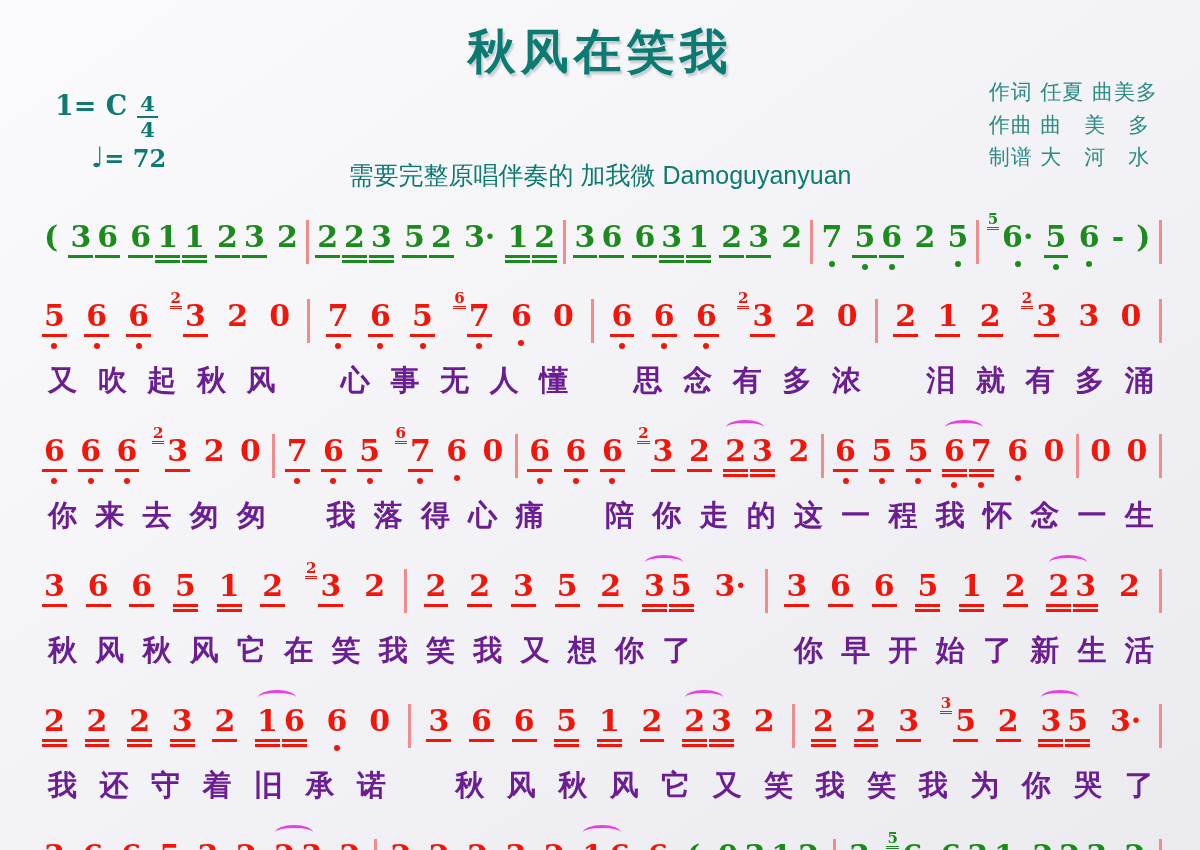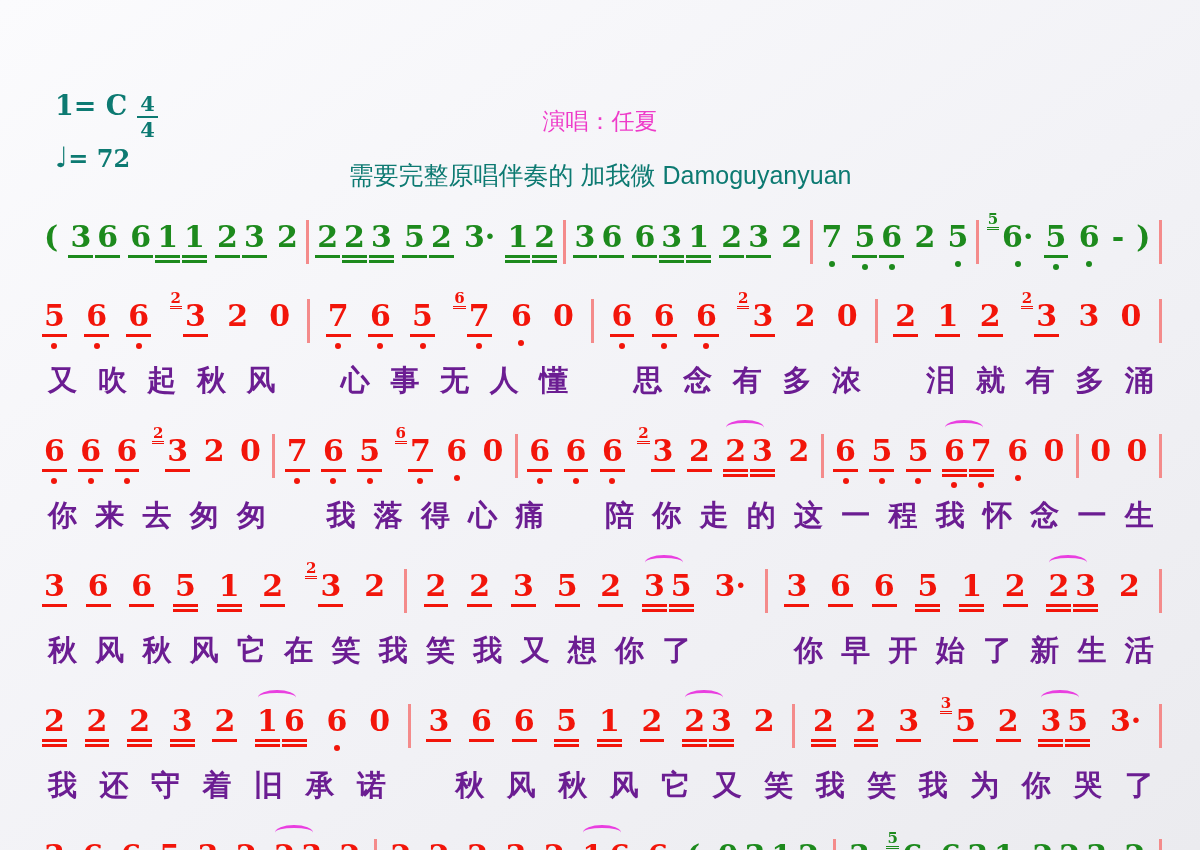--- a/index.html
+++ b/index.html
@@ -16,21 +16,21 @@
   }
   .meta-left {
     position:absolute; top:90px; left:55px; color:var(--teal);
     font-family:"DejaVu Serif",serif; font-weight:bold; font-size:27px; line-height:1.15;
   }
   .keyrow { display:flex; align-items:flex-start; }
   .ts { display:inline-flex; flex-direction:column; align-items:center;
         font-size:21px; line-height:1; margin-left:10px; transform:translateY(2px); }
   .ts .tnum { padding:1px 3px 2px; }
   .ts .tnum:first-child { border-bottom:2px solid currentColor; }
-  .temporow { margin-top:2px; font-size:24px; }
+  .temporow { margin-top:2px; font-size:24px;margin-left:36px; }
   .temporow .qnote { font-size:28px; }
   .singer {
     position:absolute; top:106px; left:0; right:0; text-align:center;
     color:var(--magenta); font-size:23px; font-family:"DejaVu Serif",serif;
   }
   .credits {
     position:absolute; top:76px; right:42px; text-align:left;
     color:var(--teal2); font-size:21px; line-height:1.55;
     font-family:"DejaVu Serif",serif; letter-spacing:1px;
   }
@@ -73,36 +73,41 @@
   .lyric-row {
     display:flex; justify-content:space-between; margin-top:16px; padding:0 8px;
     color:var(--purple); font-family:"DejaVu Serif",serif; font-weight:bold; font-size:29px;
   }
   .lgap { width:24px; }
 </style>
 </head>
 <body>
 
 <div class="page">
+  <div class="title">秋风在笑我</div>
 
   <div class="meta-left">
     <div class="keyrow">
       <span>1= C</span>
       <span class="ts">
         <span class="tnum">4</span>
         <span class="tnum">4</span>
       </span>
     </div>
     <div class="temporow">
       <span class="qnote">♩</span><span>= 72</span>
     </div>
   </div>
 
-  <div class="singer">演唱：任夏</div>
 
+  <div class="credits">
+    <div>作词 任夏 曲美多</div>
+    <div>作曲 曲　美　多</div>
+    <div>制谱 大　河　水</div>
+  </div>
 
   <div class="tagline">需要完整原唱伴奏的 加我微 Damoguyanyuan</div>
 
   <div class="score">
       <div class="line-block">
         <div class="note-row green">
           <span class="cell">
             <span class="note">
               <span class="glyph u0">(</span>
             </span>

